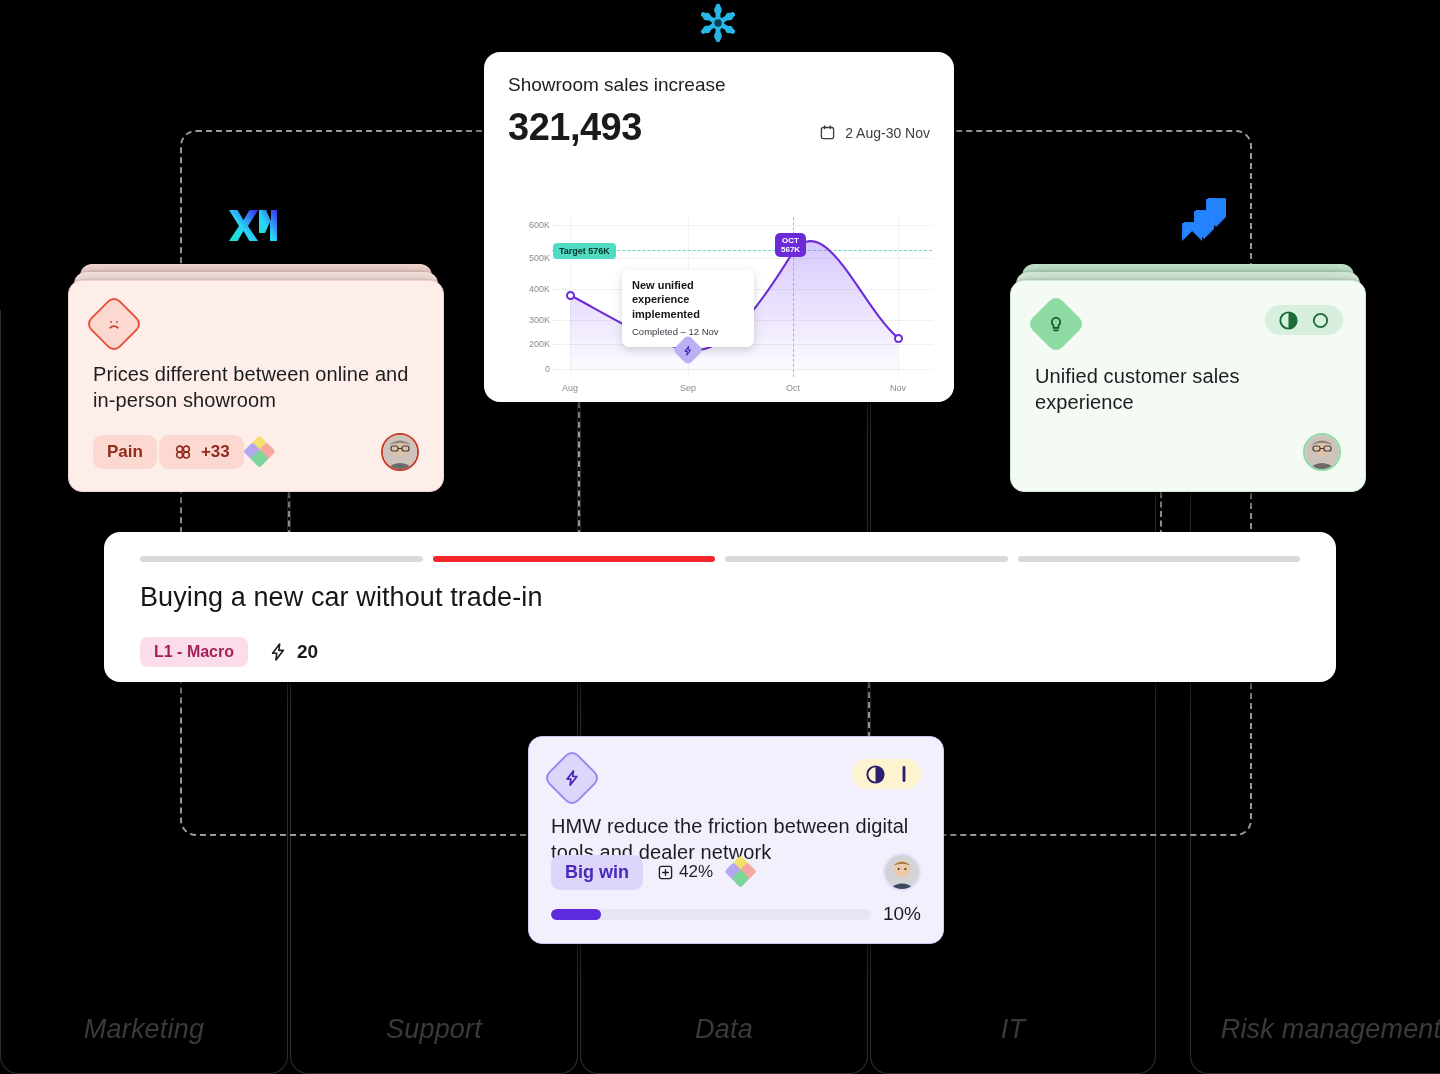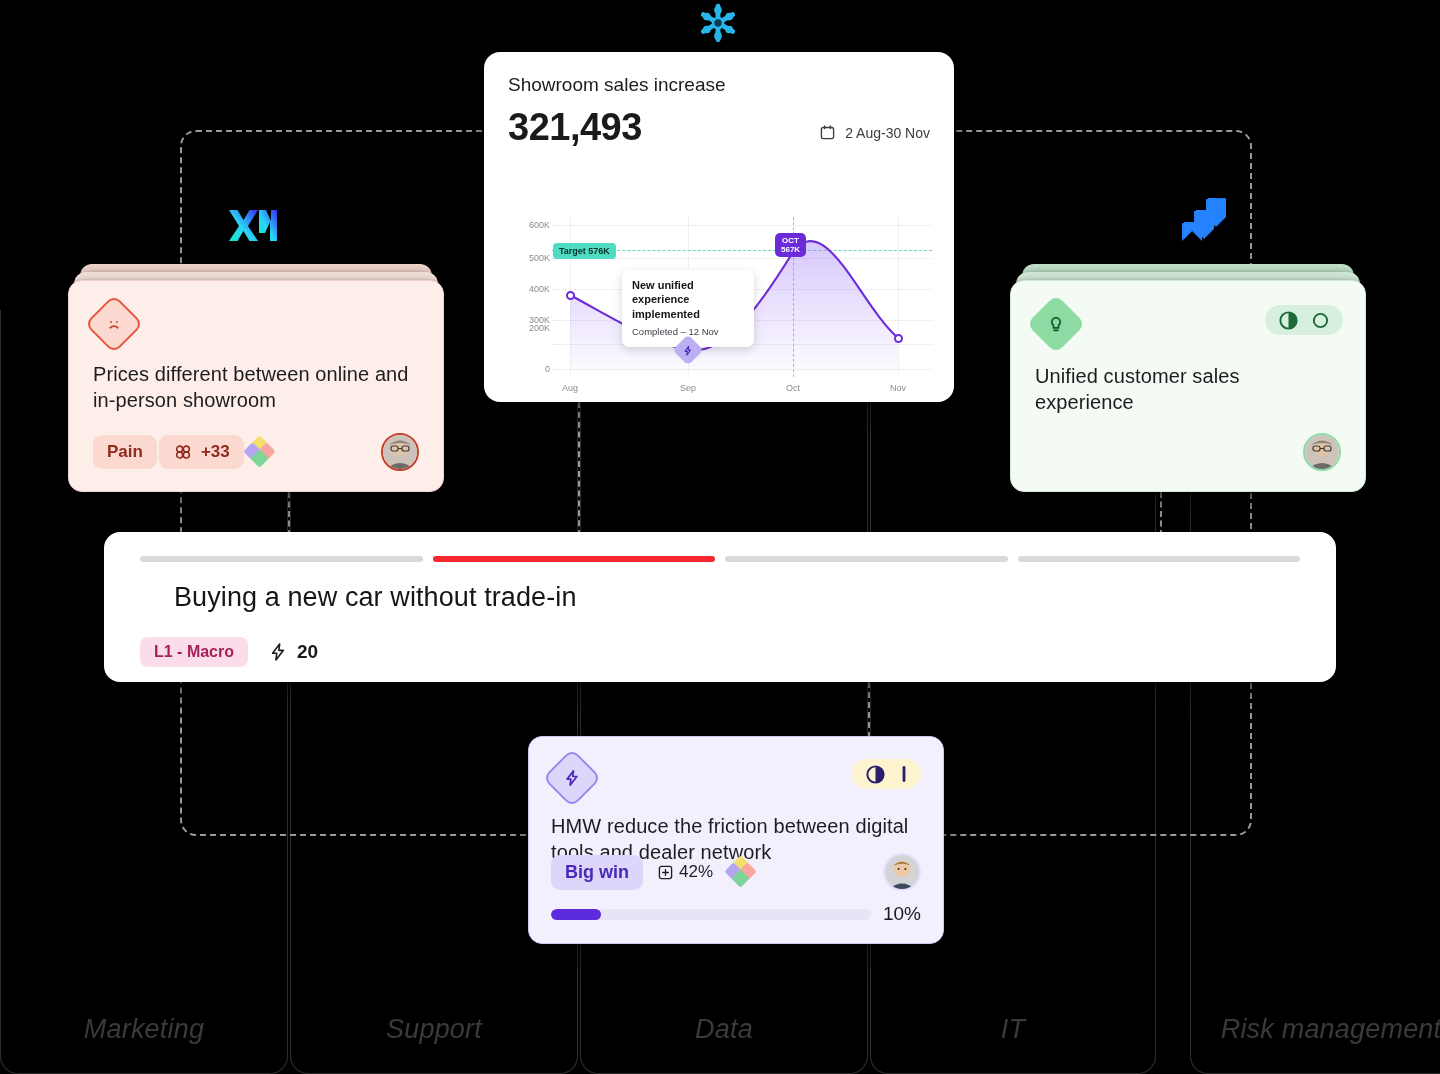--- a/index.html
+++ b/index.html
@@ -101,21 +101,21 @@
   .evt-diamond{ position:absolute; width:22px;height:22px; background:#bcb0f5; border-radius:5px;
      transform:rotate(45deg); display:flex;align-items:center;justify-content:center;}
   .dot{ position:absolute; width:9px;height:9px;border:2px solid #6c2bd9;background:#fff;border-radius:50%;}
 
   
   #journey-card{ left:104px; top:532px; width:1232px; height:150px; background:#fff;
      border-radius:16px; padding:24px 36px; }
   .seg-row{ display:flex; gap:10px; align-items:center; }
   .seg{ height:6px; border-radius:4px; background:#d9d9d9; flex:1;}
   .seg.active{ background:#f5262c; }
-  .journey-title{ font-size:27px; color:#15151a; margin-top:20px; letter-spacing:.1px;margin-left:34px;}
+  .journey-title{ font-size:27px; color:#15151a; margin-top:20px; letter-spacing:.1px;}
   .journey-meta{ display:flex; align-items:center; gap:20px; margin-top:24px;}
   .chip-macro{ background:#fbdcea; color:#a62158; border-radius:8px; padding:6px 14px;
     font-size:16px; font-weight:600;}
   .meta-num{ display:flex; align-items:center; gap:9px; font-size:19px; font-weight:600; color:#1a1a1a;}
 
   
   #hmw-card{ left:528px; top:736px; width:416px; height:208px; background:#f3f0fe;
      border:1px solid #cfc6f7; border-radius:14px; padding:20px 22px; }
   .pill-yellow{ background:#fdf3cf; border-radius:18px; height:30px; display:flex;
      align-items:center; gap:14px; padding:0 13px; }
@@ -299,21 +299,21 @@
       </svg>
       <span>2 Aug-30 Nov</span>
     </div>
 
     <div class="plot">
 
       <div class="ytick" style="top:8px;">600K</div>
       <div class="ytick" style="top:41px;">500K</div>
       <div class="ytick" style="top:72px;">400K</div>
       <div class="ytick" style="top:103px;">300K</div>
-      <div class="ytick" style="top:111px;">200K</div>
+      <div class="ytick" style="top:127px;">200K</div>
       <div class="ytick" style="top:152px;">0</div>
 
       <div class="gridline" style="top:8px;"></div>
       <div class="gridline" style="top:41px;"></div>
       <div class="gridline" style="top:72px;"></div>
       <div class="gridline" style="top:103px;"></div>
       <div class="gridline" style="top:127px;"></div>
       <div class="gridline" style="top:152px;"></div>
 
       <div class="vgrid" style="left:62px;"></div>

